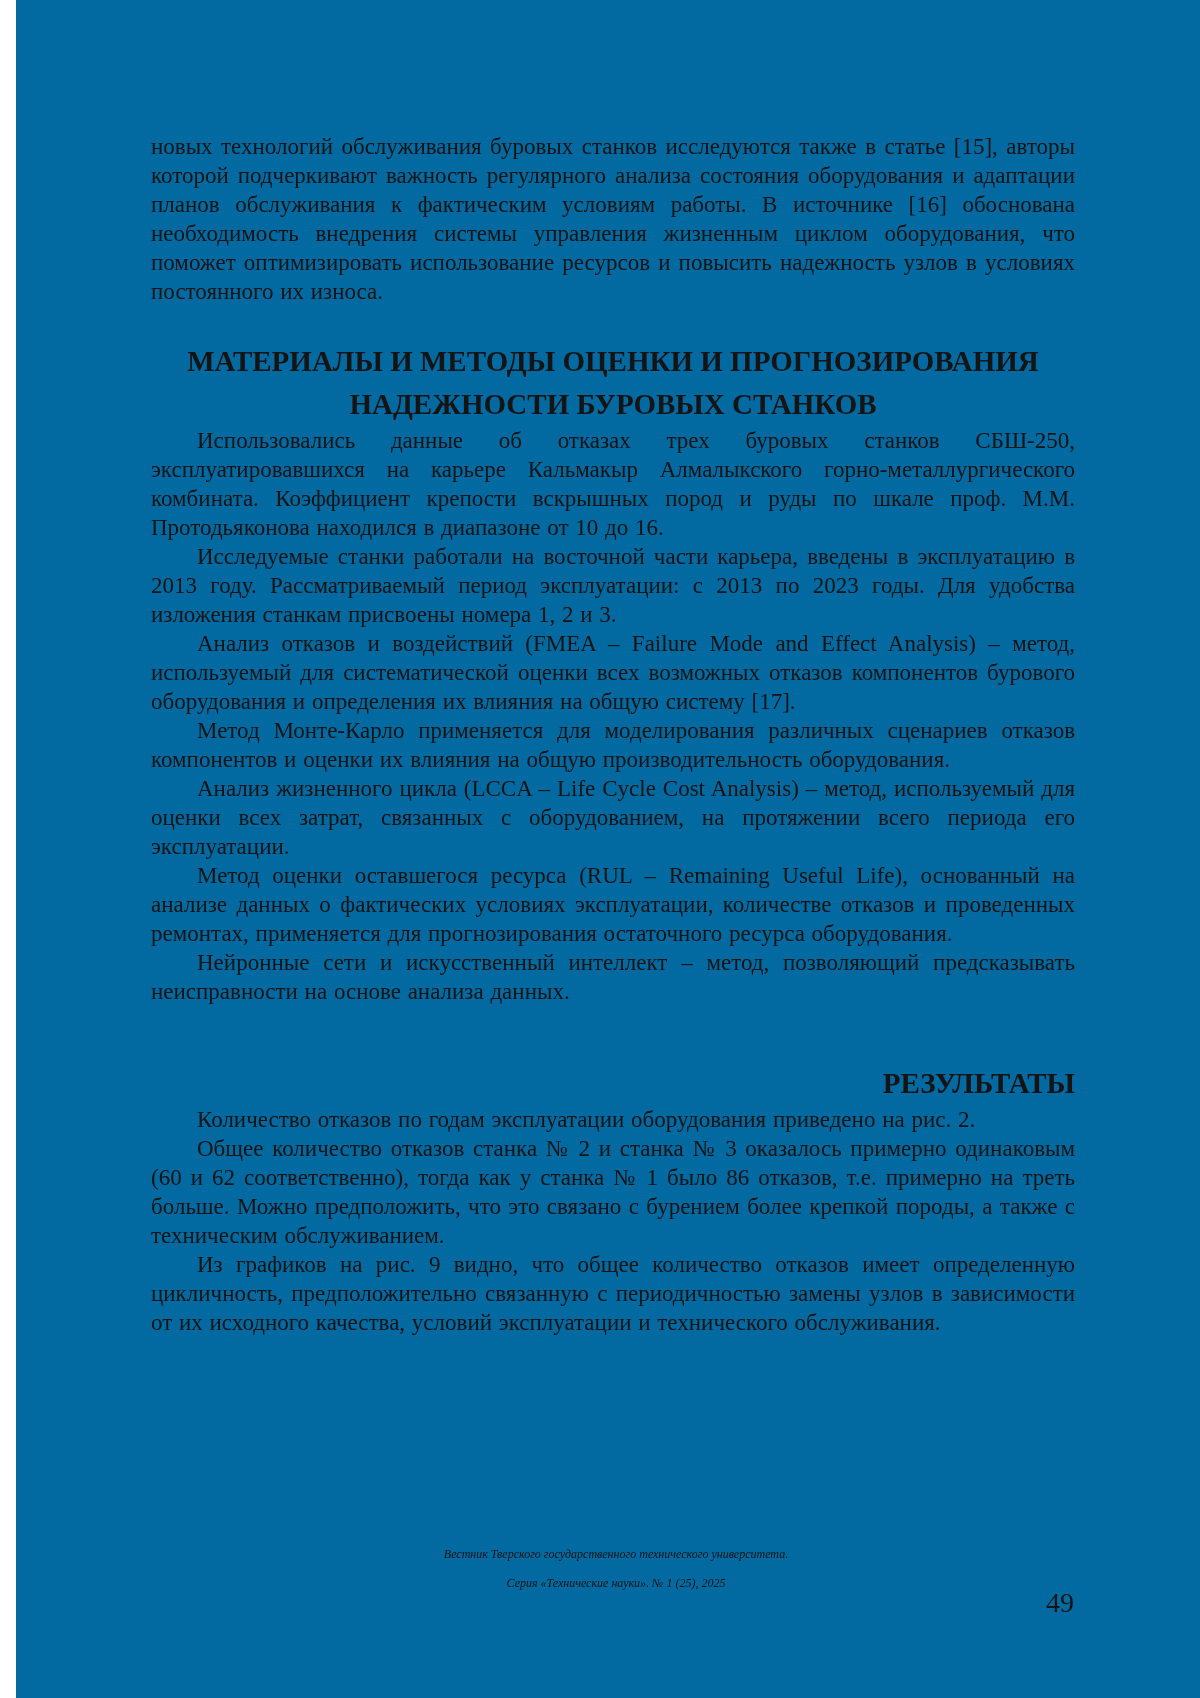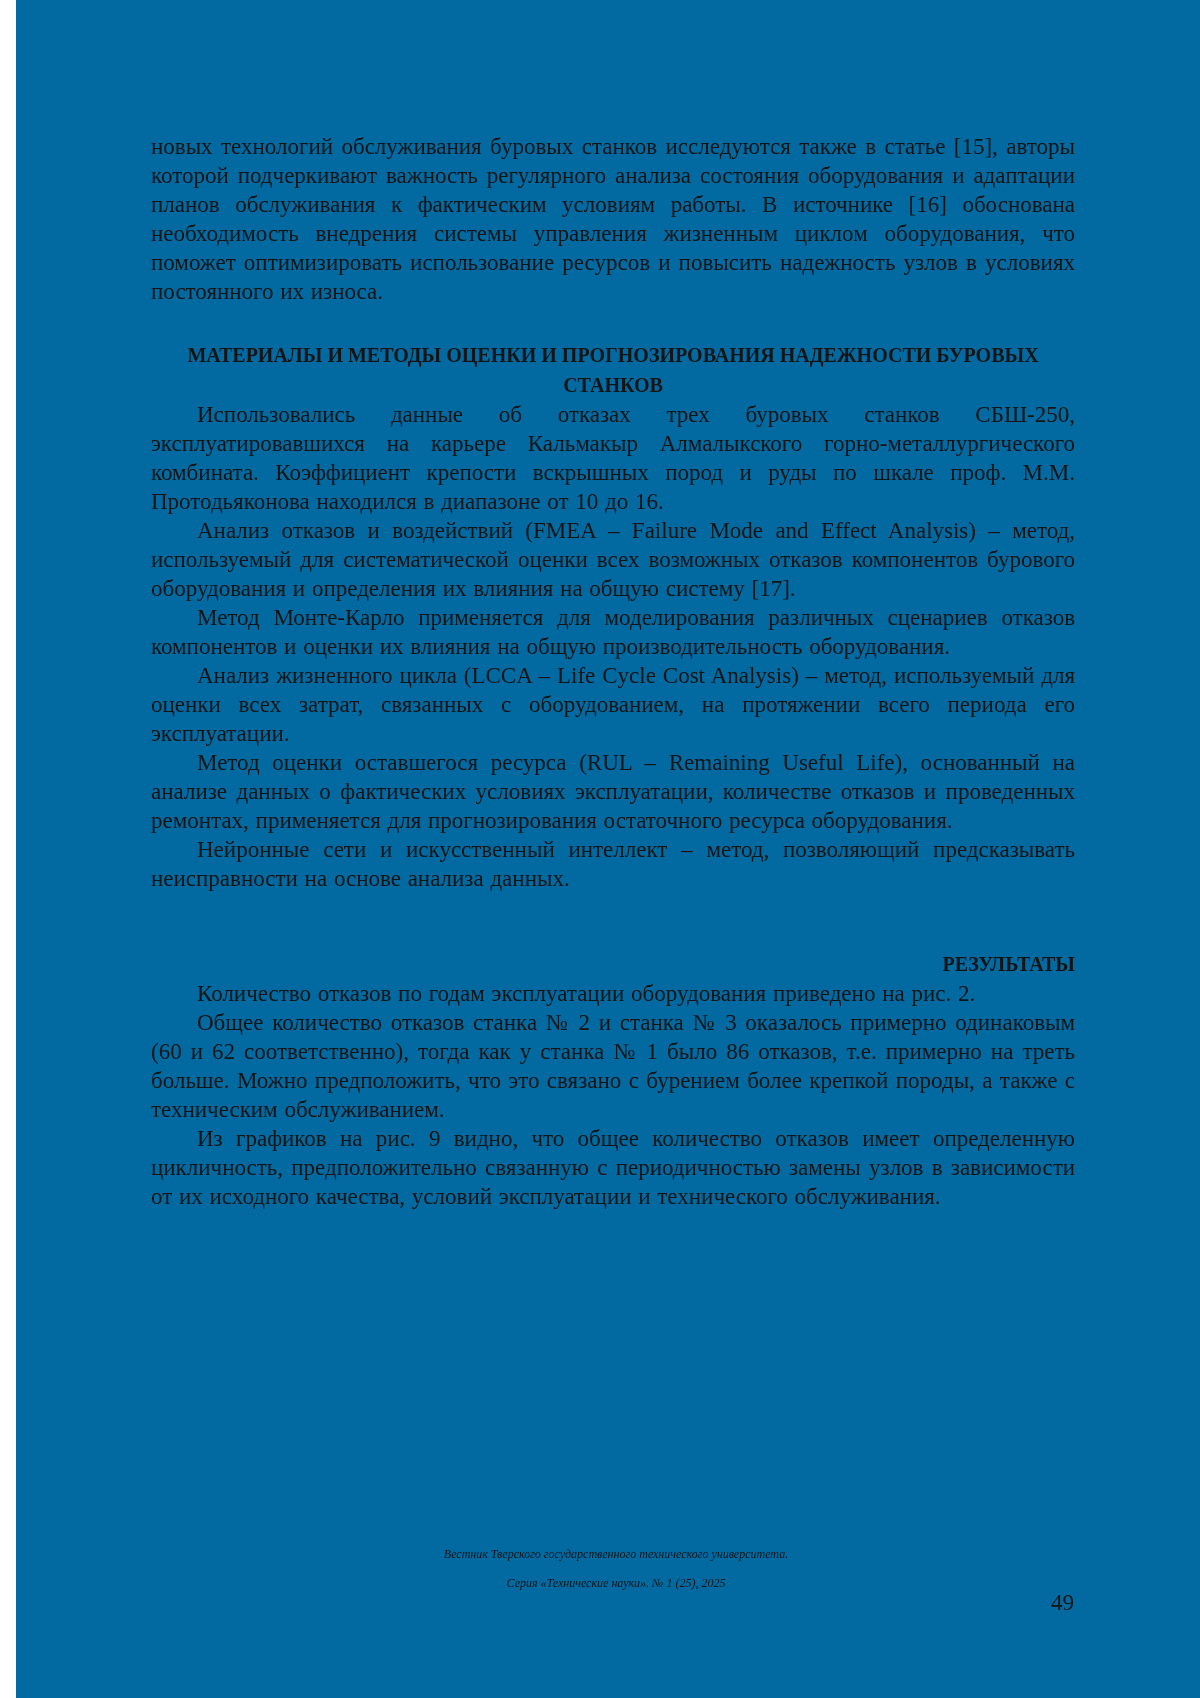--- a/index.html
+++ b/index.html
@@ -28,24 +28,24 @@
   }
   .text-block p.body {
     margin: 0;
     text-indent: 46px;
     word-spacing: 1px;
   }
   .text-block p.no-indent {
     text-indent: 0;
   }
   .section-heading {
-    font-size: 20px;
+    font-size: 29px;
     font-weight: bold;
     text-align: center;
-    line-height: 30px;
+    line-height: 43px;
     margin: 0;
   }
   .section-heading.methods {
     margin-top: 34px;
   }
   .section-heading.results {
     margin-top: 56px;
     text-align: right;
   }
   .footer {
@@ -58,36 +58,37 @@
     font-size: 12px;
     line-height: 29px;
   }
   .footer p {
     margin: 0;
   }
   .page-number {
     position: absolute;
     right: 142px;
     top: 1586px;
-    font-size: 23px;
+    font-size: 28px;
     line-height: 34px;
   }
 </style>
 </head>
 <body>
 
 <div class="page">
 
   <div class="text-block">
 
     <p class="body no-indent">новых технологий обслуживания буровых станков исследуются также в статье [15], авторы которой подчеркивают важность регулярного анализа состояния оборудования и адаптации планов обслуживания к фактическим условиям работы. В источнике [16] обоснована необходимость внедрения системы управления жизненным циклом оборудования, что поможет оптимизировать использование ресурсов и повысить надежность узлов в условиях постоянного их износа.</p>
 
     <h2 class="section-heading methods">МАТЕРИАЛЫ И МЕТОДЫ ОЦЕНКИ И ПРОГНОЗИРОВАНИЯ НАДЕЖНОСТИ БУРОВЫХ СТАНКОВ</h2>
 
     <p class="body">Использовались данные об отказах трех буровых станков СБШ-250, эксплуатировавшихся на карьере Кальмакыр Алмалыкского горно-металлургического комбината. Коэффициент крепости вскрышных пород и руды по шкале проф. М.М. Протодьяконова находился в диапазоне от 10 до 16.</p>
+    <p class="body">Исследуемые станки работали на восточной части карьера, введены в эксплуатацию в 2013 году. Рассматриваемый период эксплуатации: с 2013 по 2023 годы. Для удобства изложения станкам присвоены номера 1, 2 и 3.</p>
     <p class="body">Анализ отказов и воздействий (FMEA – Failure Mode and Effect Analysis) – метод, используемый для систематической оценки всех возможных отказов компонентов бурового оборудования и определения их влияния на общую систему [17].</p>
     <p class="body">Метод Монте-Карло применяется для моделирования различных сценариев отказов компонентов и оценки их влияния на общую производительность оборудования.</p>
     <p class="body">Анализ жизненного цикла (LCCA – Life Cycle Cost Analysis) – метод, используемый для оценки всех затрат, связанных с оборудованием, на протяжении всего периода его эксплуатации.</p>
     <p class="body">Метод оценки оставшегося ресурса (RUL – Remaining Useful Life), основанный на анализе данных о фактических условиях эксплуатации, количестве отказов и проведенных ремонтах, применяется для прогнозирования остаточного ресурса оборудования.</p>
     <p class="body">Нейронные сети и искусственный интеллект – метод, позволяющий предсказывать неисправности на основе анализа данных.</p>
 
     <h2 class="section-heading results">РЕЗУЛЬТАТЫ</h2>
 
     <p class="body">Количество отказов по годам эксплуатации оборудования приведено на рис. 2.</p>
     <p class="body">Общее количество отказов станка № 2 и станка № 3 оказалось примерно одинаковым (60 и 62 соответственно), тогда как у станка № 1 было 86 отказов, т.е. примерно на треть больше. Можно предположить, что это связано с бурением более крепкой породы, а также с техническим обслуживанием.</p>

